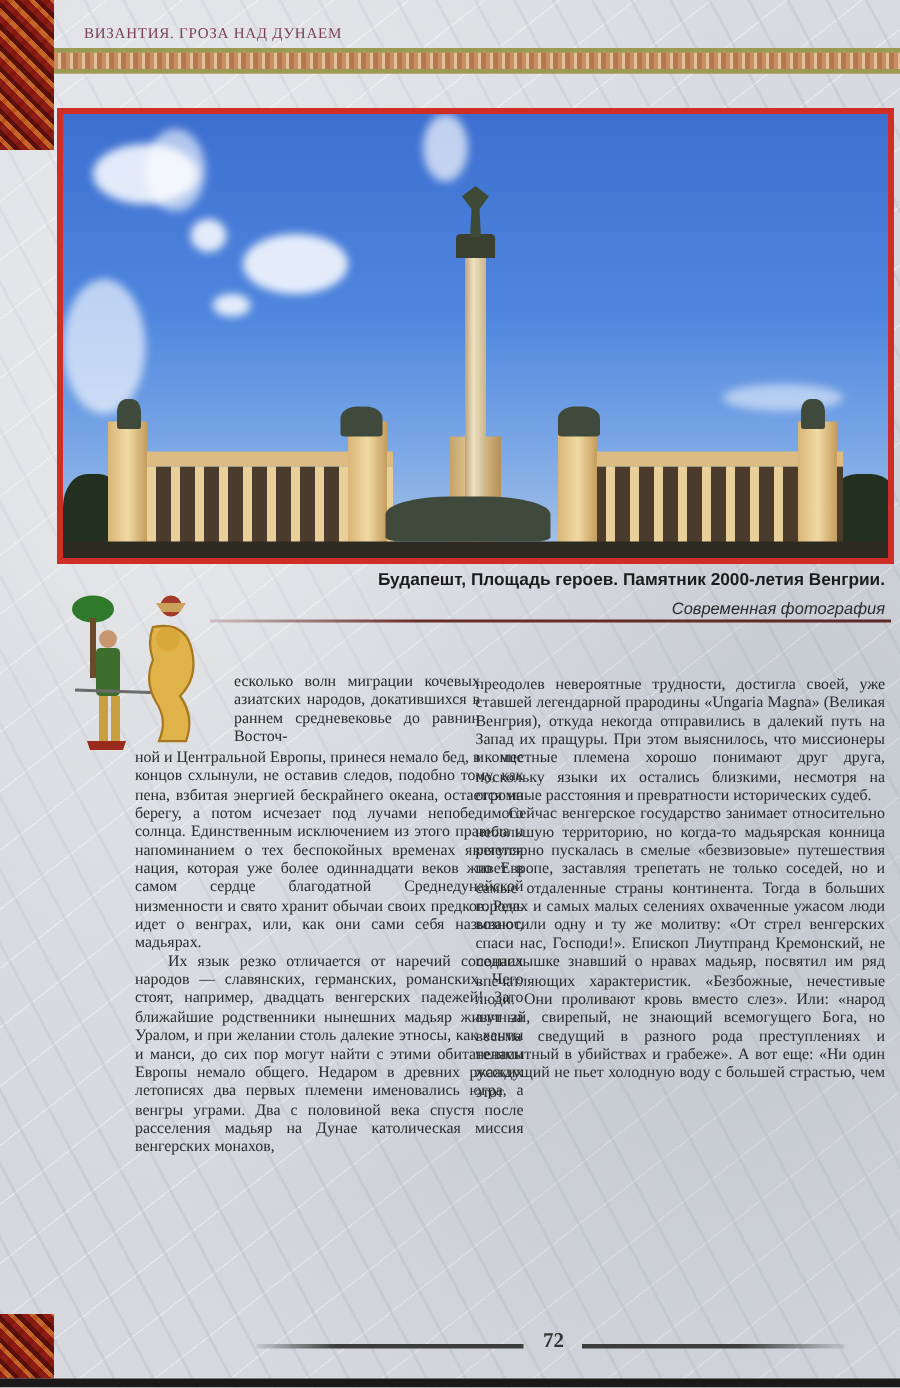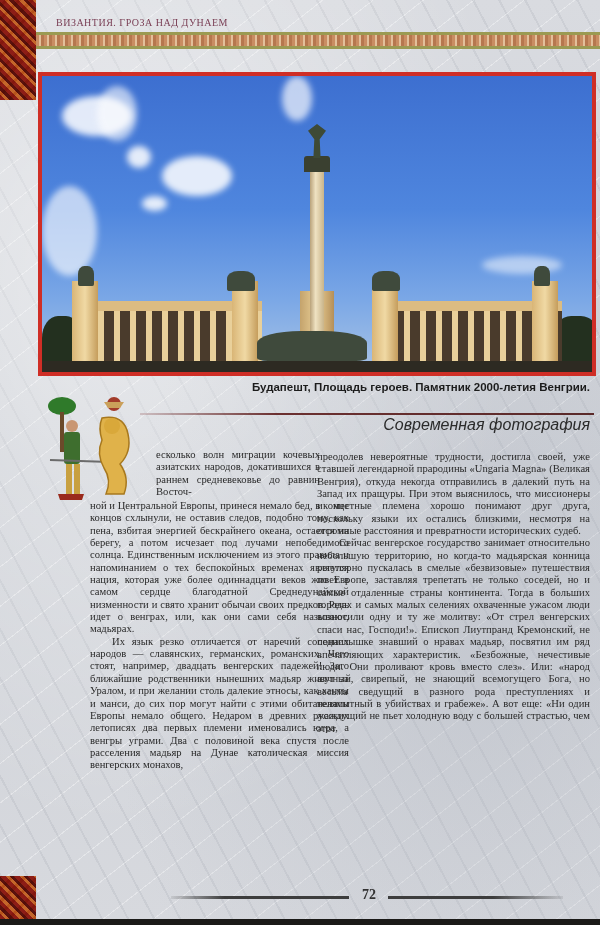--- a/index.html
+++ b/index.html
@@ -63,23 +63,23 @@
   .statue { position: absolute; width: 28px; height: 20px; background: #3f4a3c; border-radius: 40% 40% 10% 10%; }
   .ground { position: absolute; left: 0; right: 0; top: 285px; height: 20px; background: #2d2a22; }
   .trees { position: absolute; top: 240px; height: 55px; background: #23301f; border-radius: 40% 40% 0 0; }
 
   .caption-main {
     position: absolute; right: 10px; top: 381px;
     font-family: "Liberation Sans", "DejaVu Sans", sans-serif;
     font-weight: bold; font-size: 11.5px; color: #1c1c1c;
   }
   .caption-sub {
-    position: absolute; right: 10px; top: 416px;
+    position: absolute; right: 10px; top: 400px;
     font-family: "Liberation Sans", "DejaVu Sans", sans-serif;
-    font-style: italic; font-size: 16px; color: #2b2b2b;
+    font-style: italic; font-size: 11px; color: #2b2b2b;
   }
   .caption-rule {
     position: absolute; left: 140px; right: 6px; top: 413px; height: 2px;
     background: linear-gradient(90deg, rgba(120,40,40,0.2), #6b3030 30%, #5a2a2a);
   }
   .initial {
     position: absolute; left: 44px; top: 394px; width: 96px; height: 112px;
   }
   .col-text {
     position: absolute; font-size: 10.6px; line-height: 12.35px;

